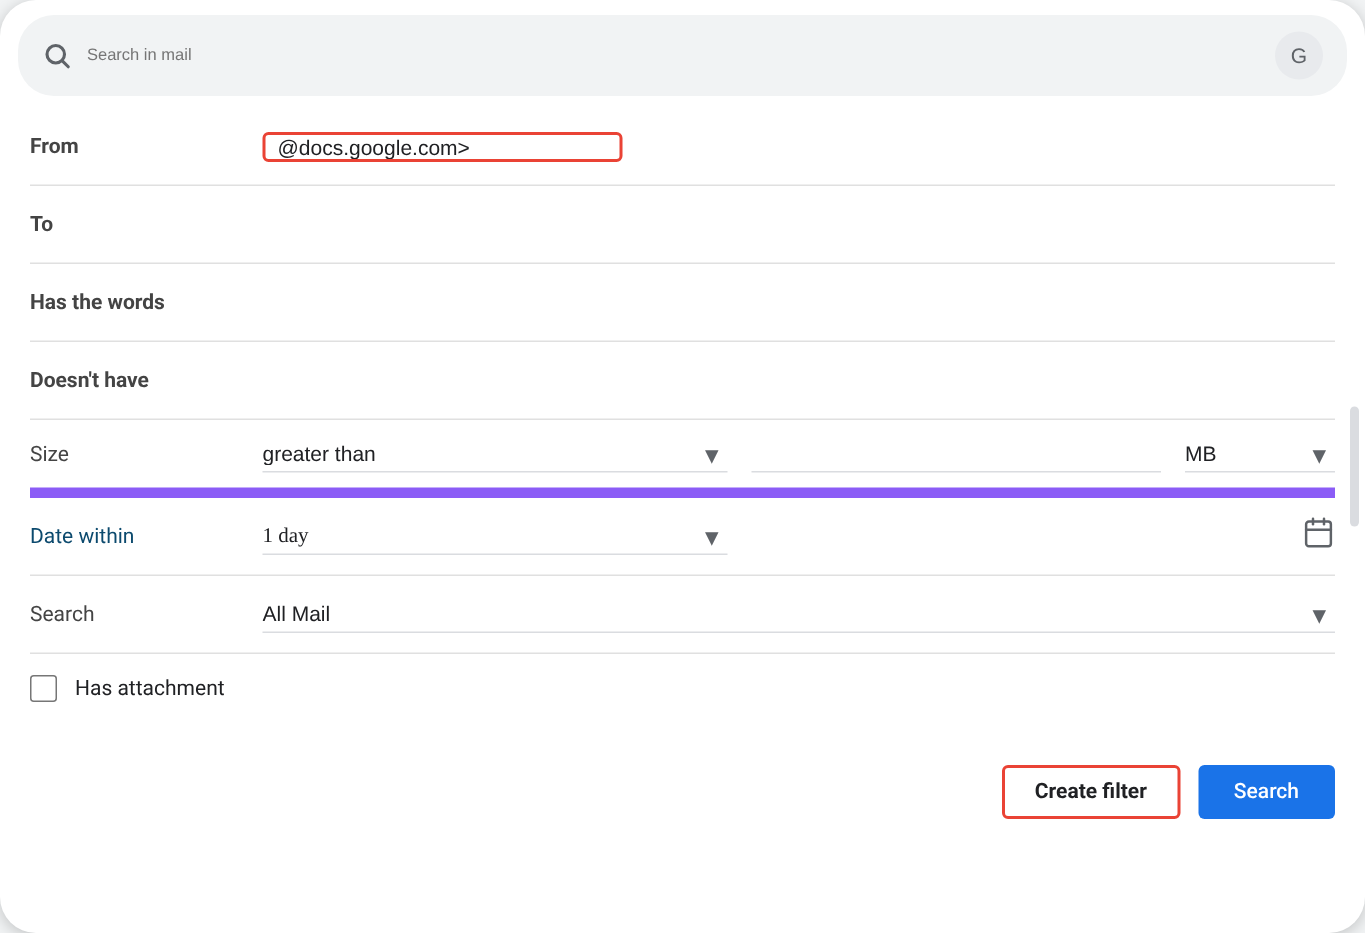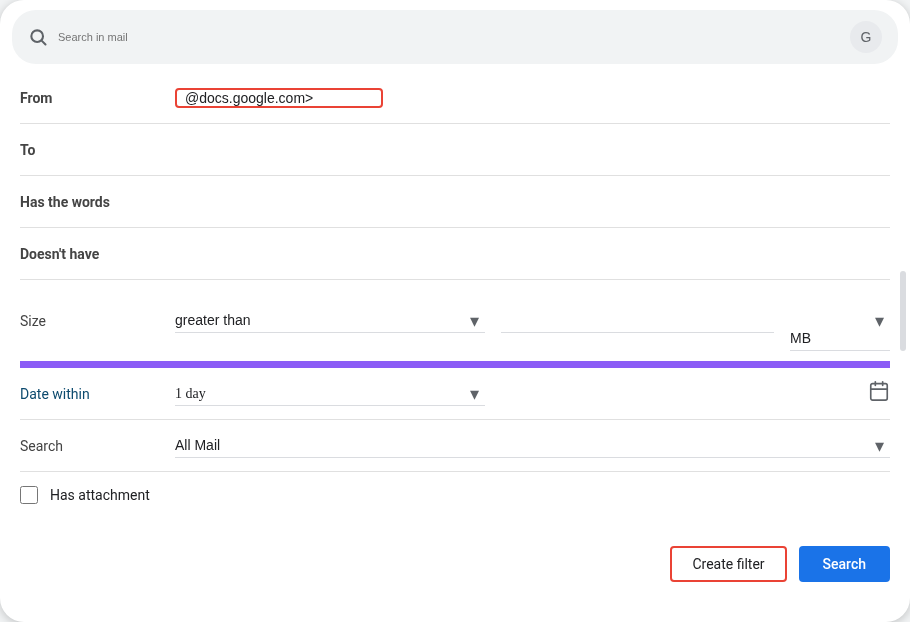--- a/index.html
+++ b/index.html
@@ -145,21 +145,20 @@
       border: none;
       border-bottom: 1px solid #dadce0;
       outline: none;
       font-size: 14px;
       color: #202124;
       background: transparent;
       padding: 4px 0;
       appearance: none;
       -webkit-appearance: none;
       cursor: pointer;
-      margin-top: 36px;
     }
     
     .date-row {
       display: flex;
       align-items: center;
       border-bottom: 1px solid #e0e0e0;
       padding: 10px 0;
       min-height: 52px;
     }
     .date-label {
@@ -246,21 +245,21 @@
       justify-content: flex-end;
       align-items: center;
       padding: 12px 20px 20px 20px;
       gap: 12px;
     }
     .create-filter-btn {
       border: 2px solid #ea4335;
       background: #fff;
       color: #202124;
       font-size: 14px;
-      font-weight: 400;
+      font-weight: 700;
       padding: 8px 20px;
       border-radius: 4px;
       cursor: pointer;
       font-family: inherit;
     }
     .search-btn {
       background: #1a73e8;
       color: #fff;
       border: none;
       font-size: 14px;
@@ -281,21 +280,21 @@
       border-radius: 3px;
     }
     .from-input-box {
       border: 2px solid #ea4335;
       border-radius: 4px;
       padding: 0 8px;
       font-size: 14px;
       color: #202124;
       background: transparent;
       outline: none;
-      width: 208px;
+      width: 240px;
     }
     .has-words-input-box {
       border: 2px solid #ea4335;
       border-radius: 4px;
       padding: 4px 8px;
       font-size: 14px;
       color: #202124;
       background: transparent;
       outline: none;
       width: 220px;

